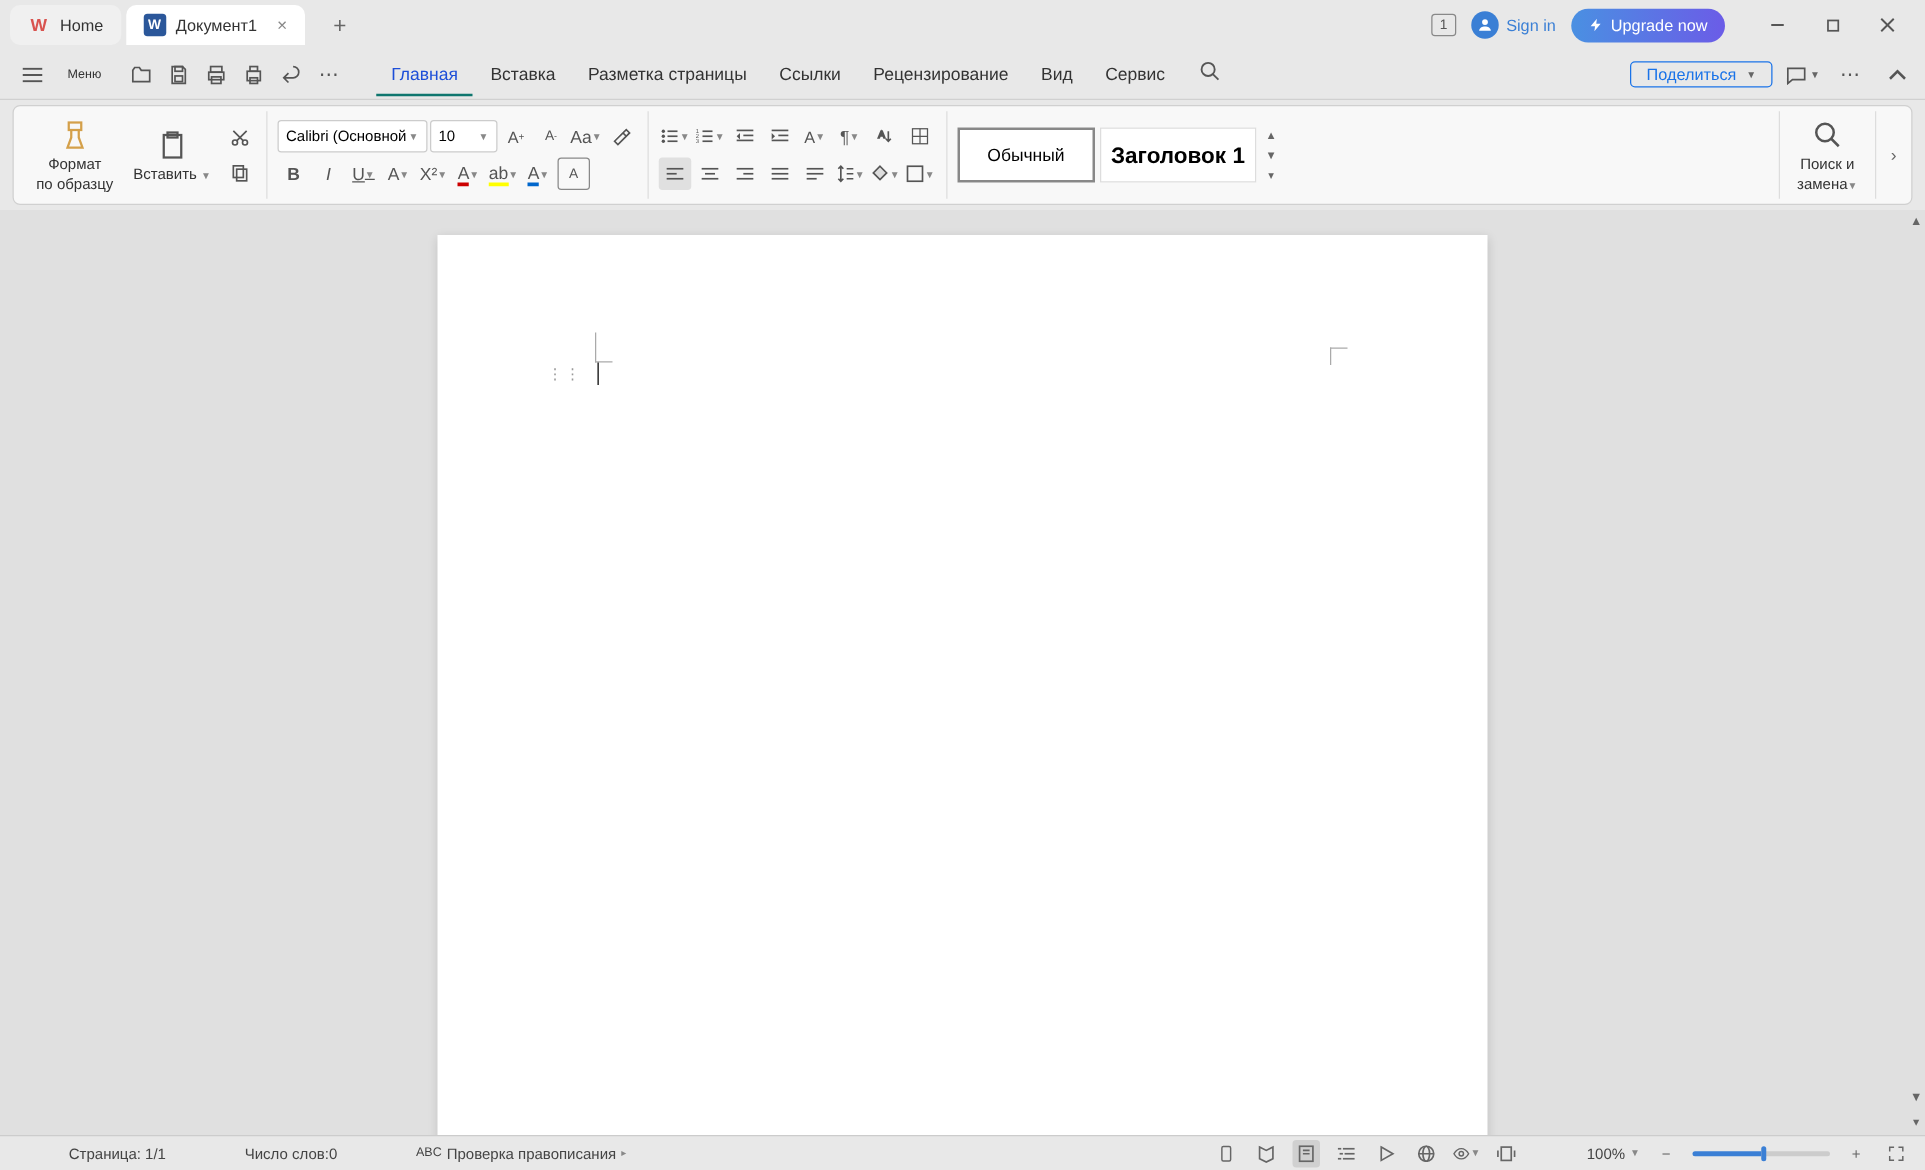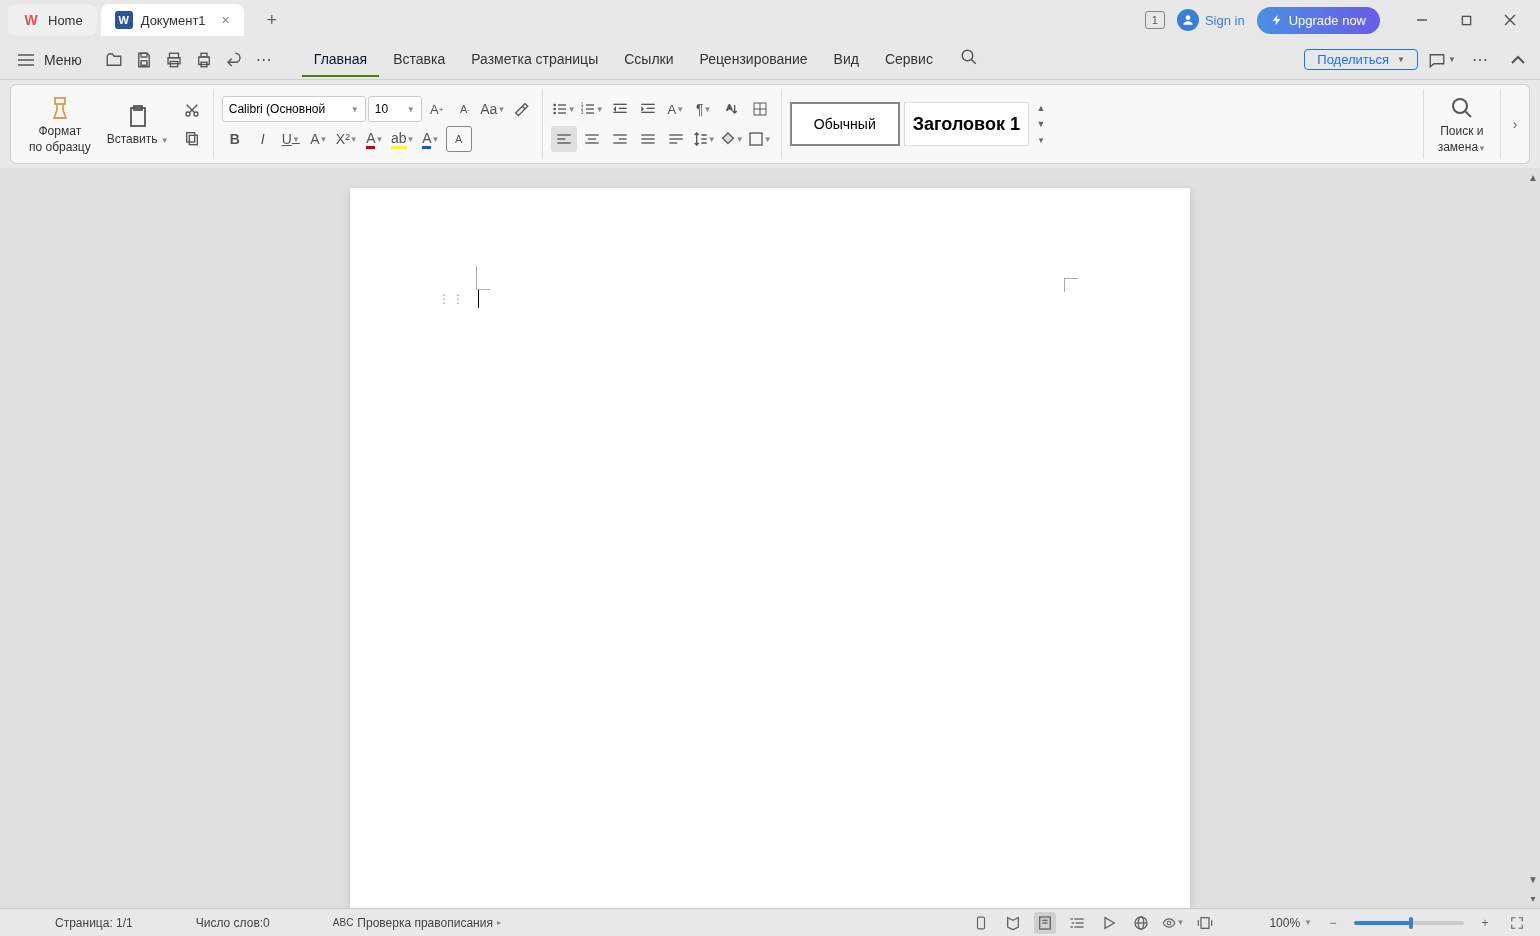--- a/index.html
+++ b/index.html
@@ -16,40 +16,40 @@
 .new-tab { width: 32px; height: 32px; display: flex; align-items: center; justify-content: center; font-size: 18px; color: #666; cursor: pointer; margin-left: 8px; }
 .titlebar-right { display: flex; align-items: center; gap: 12px; }
 .badge-1 { border: 1px solid #888; border-radius: 3px; width: 20px; height: 18px; font-size: 11px; display: flex; align-items: center; justify-content: center; color: #555; }
 .signin { display: flex; align-items: center; gap: 6px; color: #3a7fd5; font-size: 13px; cursor: pointer; }
 .avatar { width: 22px; height: 22px; border-radius: 50%; background: #3a7fd5; color: #fff; display: flex; align-items: center; justify-content: center; }
 .upgrade { background: linear-gradient(90deg, #4a90e2, #6b5ce7); color: #fff; padding: 6px 14px; border-radius: 14px; font-size: 13px; display: flex; align-items: center; gap: 6px; cursor: pointer; }
 .winctrl { width: 44px; height: 32px; display: flex; align-items: center; justify-content: center; color: #555; cursor: pointer; }
 .winctrls { display: flex; margin-left: 8px; }
 
 .menubar { height: 40px; background: #e8e8e8; display: flex; align-items: center; padding: 0 8px; border-bottom: 1px solid #d0d0d0; }
-.menu-btn { display: flex; align-items: center; gap: 10px; padding: 4px 10px; font-size: 14px; color: #333; cursor: pointer; }
+.menu-btn { display: flex; align-items: center; gap: 20px; padding: 4px 10px; font-size: 10px; color: #333; cursor: pointer; }
 .qat { display: flex; gap: 2px; margin-left: 8px; }
 .qat-btn { width: 28px; height: 28px; display: flex; align-items: center; justify-content: center; color: #555; cursor: pointer; border-radius: 4px; }
 .menu-tabs { display: flex; gap: 2px; margin-left: 24px; }
 .menu-tab { padding: 8px 12px; font-size: 14px; color: #333; cursor: pointer; }
-.menu-tab.active { color: #0f172a; border-bottom: 2px solid #4d7c0f; font-weight: 500; }
+.menu-tab.active { color: #1d4ed8; border-bottom: 2px solid #0f766e; font-weight: 500; }
 .menubar-right { margin-left: auto; display: flex; align-items: center; gap: 10px; }
 .share-btn { border: 1.5px solid #1a73e8; color: #1a73e8; padding: 2px 12px; border-radius: 4px; font-size: 13px; display: flex; align-items: center; gap: 6px; cursor: pointer; margin-left: 32px; }
 .icon-btn { width: 28px; height: 28px; display: flex; align-items: center; justify-content: center; color: #555; cursor: pointer; }
 .dropdown-caret { font-size: 8px; color: #666; margin-left: 2px; }
 
 .ribbon { height: 80px; background: #f8f8f8; border: 1px solid #d0d0d0; border-radius: 6px; margin: 4px 10px; display: flex; align-items: stretch; padding: 4px; }
 .ribbon-group { display: flex; align-items: center; padding: 0 8px; border-right: 1px solid #ddd; gap: 4px; }
 .ribbon-group:last-child { border-right: none; }
 .big-btn { display: flex; flex-direction: column; align-items: center; justify-content: center; padding: 4px 6px; font-size: 12px; color: #333; gap: 2px; cursor: pointer; text-align: center; line-height: 1.2; }
 .big-icon { width: 28px; height: 28px; display: flex; align-items: center; justify-content: center; }
 .small-col { display: flex; flex-direction: column; gap: 2px; justify-content: center; }
 .small-row { display: flex; gap: 2px; align-items: center; }
 .small-btn { width: 26px; height: 26px; display: flex; align-items: center; justify-content: center; color: #555; cursor: pointer; border-radius: 3px; font-size: 14px; }
-.font-select { width: 144px; height: 26px; border: 1px solid #ccc; border-radius: 3px; font-size: 12px; padding: 0 6px; display: flex; align-items: center; background: #fff; cursor: pointer; justify-content: space-between; }
+.font-select { width: 120px; height: 26px; border: 1px solid #ccc; border-radius: 3px; font-size: 12px; padding: 0 6px; display: flex; align-items: center; background: #fff; cursor: pointer; justify-content: space-between; }
 .size-select { width: 54px; height: 26px; border: 1px solid #ccc; border-radius: 3px; font-size: 12px; padding: 0 6px; display: flex; align-items: center; background: #fff; cursor: pointer; justify-content: space-between; }
 .caret { font-size: 8px; color: #888; }
 .style-gallery { display: flex; gap: 4px; align-items: center; }
 .style-item { border: 1px solid #ddd; min-width: 110px; height: 44px; display: flex; align-items: center; justify-content: center; font-size: 14px; background: #fff; cursor: pointer; padding: 0 8px; }
 .style-item.selected { border: 2px solid #888; }
 .style-arrows { display: flex; flex-direction: column; gap: 2px; }
 .style-arrow { width: 16px; height: 14px; font-size: 9px; color: #666; display: flex; align-items: center; justify-content: center; cursor: pointer; }
 .expand-btn { width: 20px; display: flex; align-items: center; justify-content: center; color: #666; cursor: pointer; font-size: 14px; margin-left: 4px; }
 
 .canvas-area { flex: 1; background: #e0e0e0; overflow: hidden; position: relative; display: flex; justify-content: center; padding-top: 20px; }

